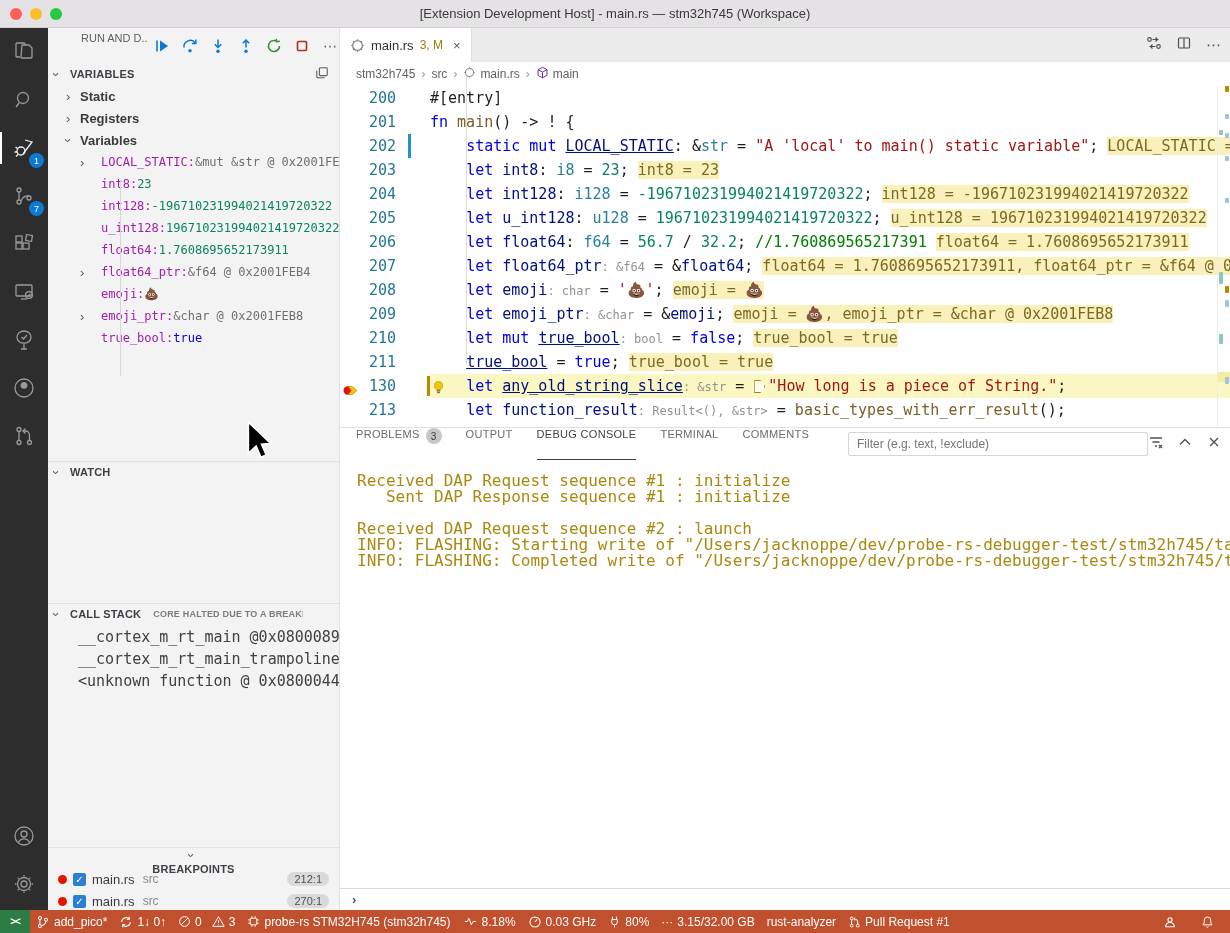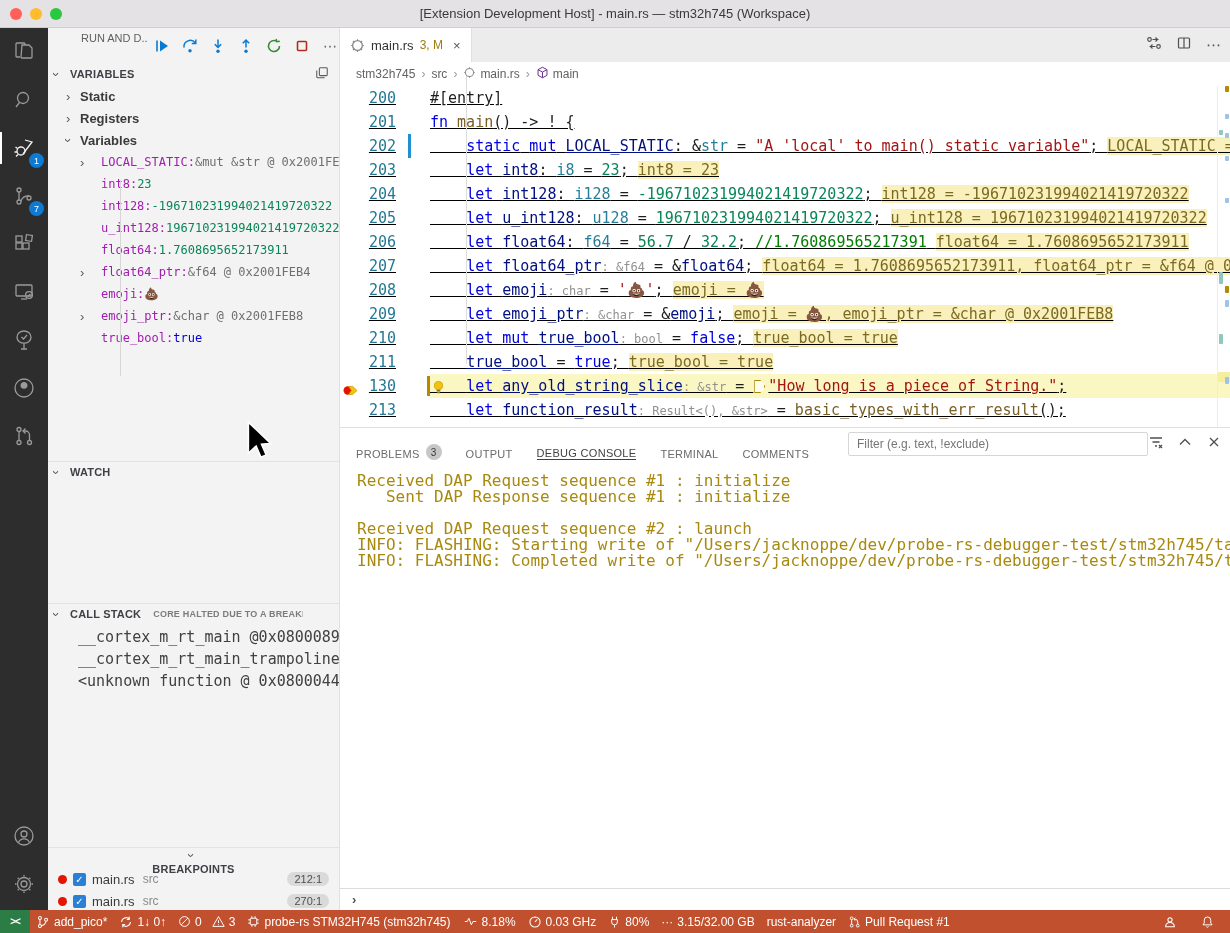--- a/index.html
+++ b/index.html
@@ -72,21 +72,21 @@
   .tab-badge { font-size:12px; color:#9d7b0c; margin-left:6px; }
   .tab-close { margin-left:10px; color:#555; font-size:13px; }
   .editor-actions { position:absolute; right:8px; top:0; height:34px; display:flex; align-items:center; gap:14px; }
   .editor-actions svg { stroke:#4f4f4f; fill:none; stroke-width:1.2; }
   .editor-actions .more { color:#4f4f4f; font-size:15px; letter-spacing:1px; }
   .breadcrumbs { position:absolute; top:34px; left:0; right:0; height:24px; display:flex; align-items:center; padding-left:16px; font-size:12px; color:#616161; background:#fff; }
   .bc-sep { margin:0 6px; color:#9a9a9a; }
   .bc-item { display:flex; align-items:center; gap:4px; }
 
   
-  .code-area { position:absolute; top:58px; left:0; right:0; height:341px; overflow:hidden; font-family:"DejaVu Sans Mono", monospace; font-size:15px;text-decoration:underline; }
+  .code-area { position:absolute; top:58px; left:0; right:0; height:341px; overflow:hidden; font-family:"DejaVu Sans Mono", monospace; font-size:15px; }
   .indent-guide { position:absolute; left:126px; top:48px; height:288px; width:1px; background:#dcdcdc; z-index:3; }
   .crow { display:flex; height:24px; line-height:24px; position:relative; }
   .c-bp { width:20px; flex:0 0 20px; position:relative; }
   .c-ln { width:36px; flex:0 0 36px; text-align:right; color:#237893; }
   .c-gap { width:34px; flex:0 0 34px; position:relative; }
   .c-mod { position:absolute; left:12px; top:0; bottom:0; width:3px; background:#2090d3; }
   .c-text { flex:1; white-space:pre; position:relative; }
   .crow.cur .c-text { background:#fbf7c3; }
   .cur-bar { position:absolute; left:-3px; top:2px; bottom:2px; width:3px; background:#b58900; }
   .bulb { position:absolute; left:2px; top:4px; }
@@ -103,21 +103,21 @@
   .tk-hint { color:#7a6a22; background:#faf0bc; }
   .micon { display:inline-block; width:11px; height:13px; margin:0 3px 0 1px; border:1.5px solid #ab8300; clip-path:polygon(0 0, 55% 0, 100% 50%, 55% 100%, 0 100%); vertical-align:-2px; background:#fffdf0; }
   .bp-icon-cur { position:absolute; left:3px; top:6px; }
   .overview { position:absolute; top:58px; right:0; width:12px; height:341px; }
   .ov-border { position:absolute; top:58px; right:12px; width:1px; height:341px; background:#ececec; }
   .ov-mark { position:absolute; border-radius:1px; }
 
   
   .panel { position:absolute; top:399px; left:0; right:0; bottom:0; background:#fff; border-top:1px solid #e0e0e0; }
   .panel-tabs { position:absolute; top:0; left:0; right:0; height:32px; display:flex; align-items:center; padding-left:16px; }
-  .ptab { font-size:11px; color:#6b6b6b; letter-spacing:.3px; margin-right:24px; height:32px; display:flex; align-items:flex-end; gap:6px; }
+  .ptab { font-size:11px; color:#6b6b6b; letter-spacing:.3px; margin-right:24px; height:32px; display:flex; align-items:flex-start; gap:6px; }
   .ptab.active { color:#424242; border-bottom:1px solid #424242; }
   .ptab-badge { background:#c7c7c7; color:#383838; width:16px; height:16px; border-radius:50%; font-size:10px; display:flex; align-items:center; justify-content:center; letter-spacing:0; }
   .filter-box { position:absolute; left:508px; top:4px; width:300px; height:24px; border:1px solid #d6d6d6; background:#fff; border-radius:2px; }
   .filter-box input { width:100%; height:100%; border:0; outline:none; font-size:12px; color:#333; padding:0 8px; font-family:"Liberation Sans", sans-serif; background:transparent; }
   .panel-icons { position:absolute; right:8px; top:4px; display:flex; align-items:center; gap:13px; height:24px; }
   .panel-icons svg { stroke:#4f4f4f; fill:none; stroke-width:1.3; }
   #console { position:absolute; top:45px; left:17px; right:0; font-family:"DejaVu Sans Mono", monospace; font-size:16px; line-height:16px; color:#a8890f; white-space:pre; overflow:hidden; }
   .repl-input { position:absolute; left:0; right:0; bottom:1px; height:21px; border-top:1px solid #dcdcdc; display:flex; align-items:center; }
   .repl-chev { margin-left:12px; color:#4f4f4f; font-size:13px; font-weight:700; }
 

